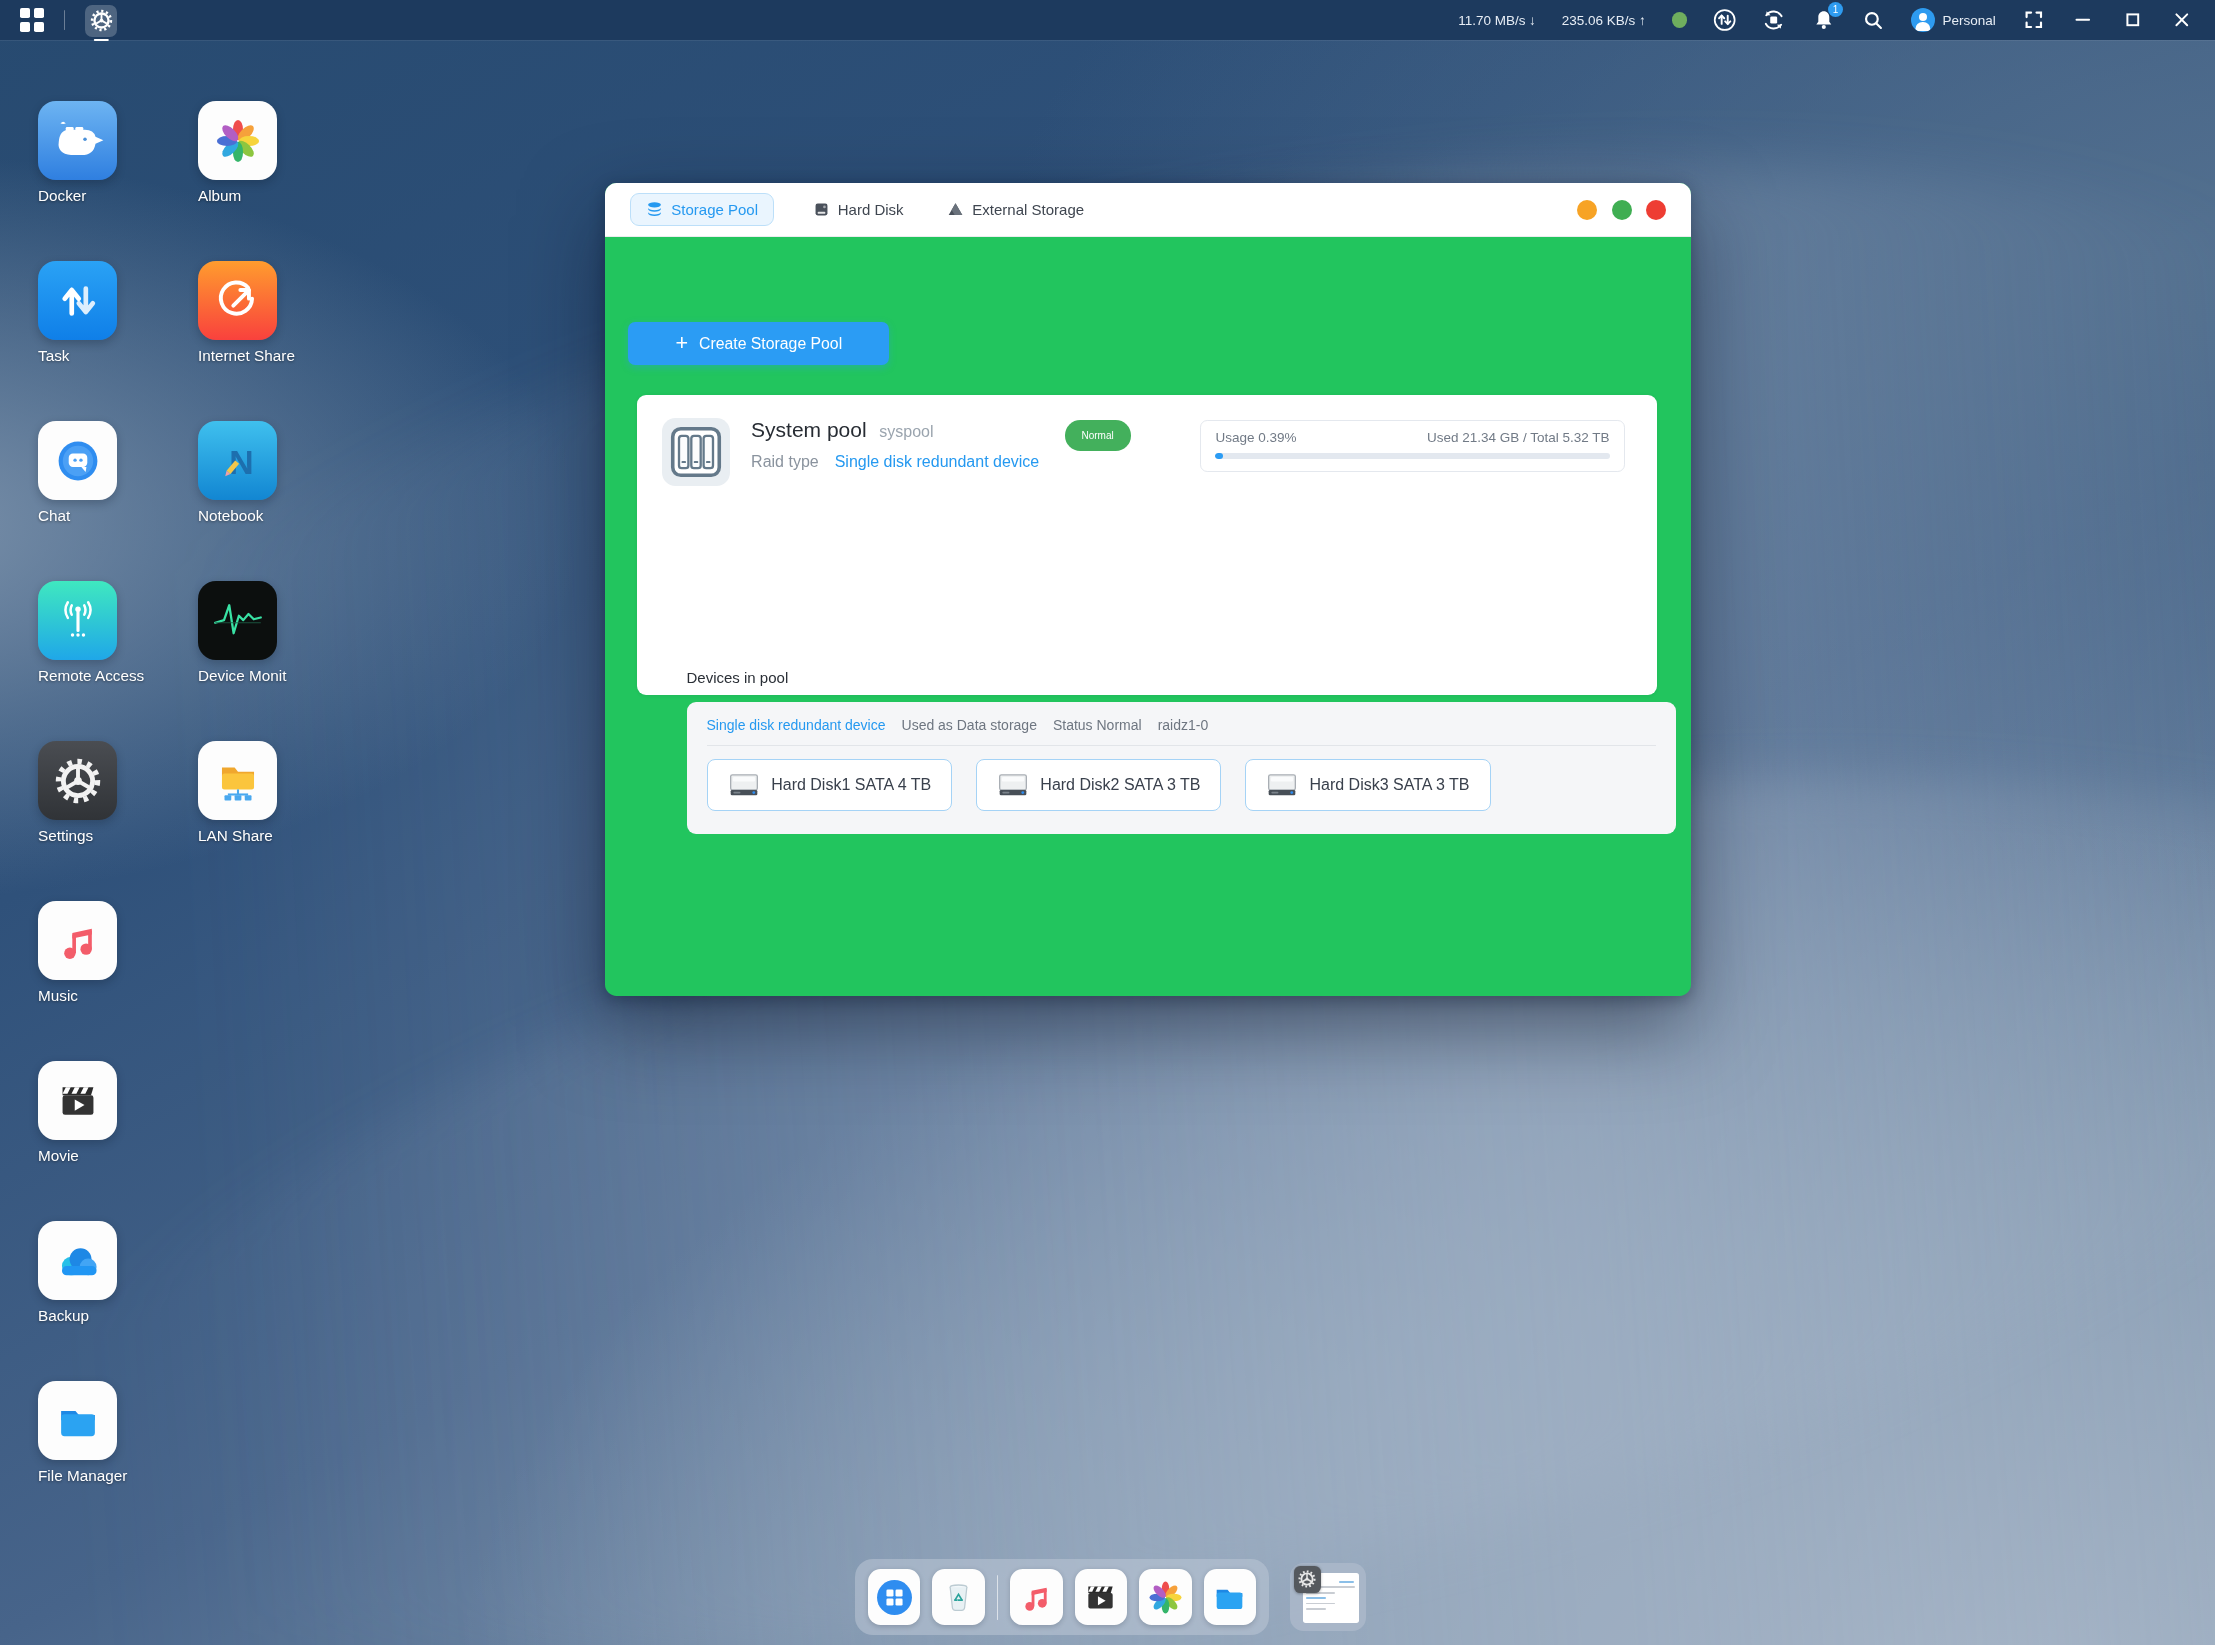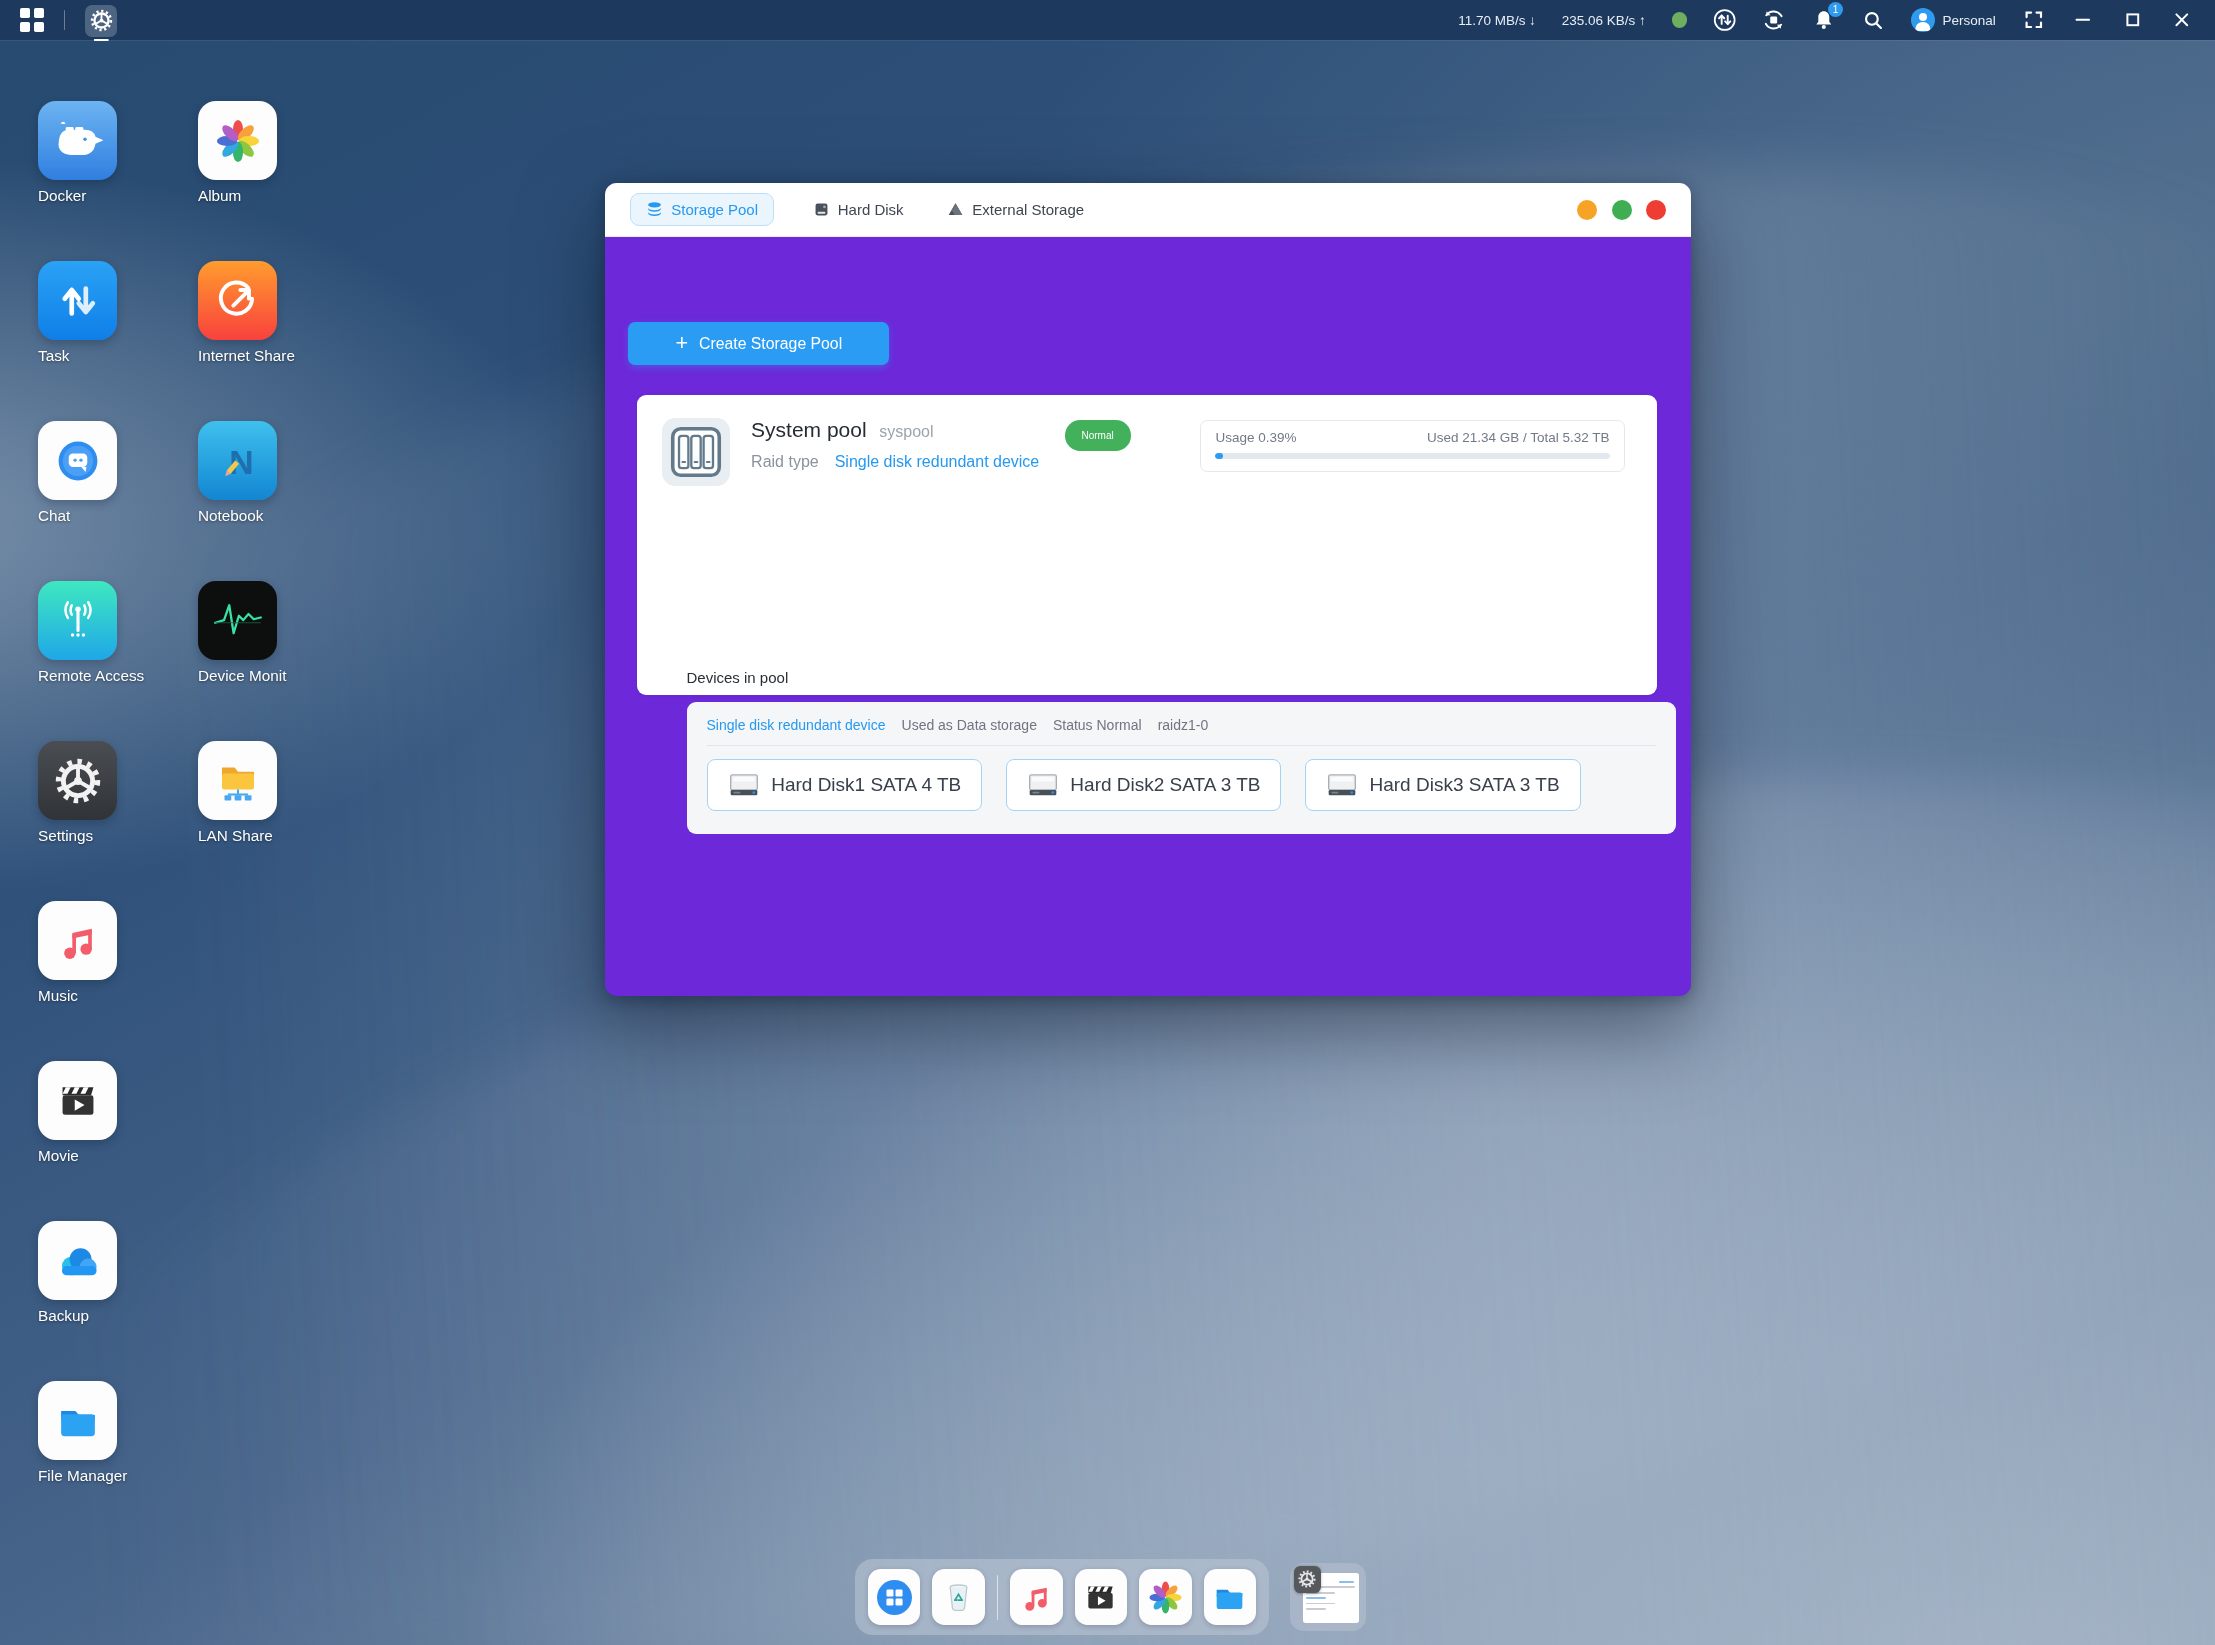--- a/index.html
+++ b/index.html
@@ -57,21 +57,21 @@
   .t-docker{background:linear-gradient(180deg,#6db4f2,#2f7fe0);}
   .t-task{background:linear-gradient(180deg,#2aa2f5,#0f7fe8);}
   .t-ishare{background:linear-gradient(180deg,#ff9c2e,#f9413d);}
   .t-note{background:linear-gradient(180deg,#3fc0ee,#1286d2);}
   .t-remote{background:linear-gradient(180deg,#3fe8c0,#1fa7e8);}
   .t-devmon{background:#0c0f0e;}
   .t-settings{background:linear-gradient(180deg,#4a4d52,#303337);}
 
   
   .window{position:absolute;left:605px;top:183px;width:1086px;height:813px;border-radius:11.7px;
-    background:#6d28d9;box-shadow:0 31.5px 81px rgba(8,18,38,0.5), 0 3.6px 14.4px rgba(8,18,38,0.3);overflow:hidden;z-index:20;}
+    background:#22c55e;box-shadow:0 31.5px 81px rgba(8,18,38,0.5), 0 3.6px 14.4px rgba(8,18,38,0.3);overflow:hidden;z-index:20;}
   .titlebar{height:54px;background:#fff;border-bottom:0.9px solid #ebecee;display:flex;align-items:center;padding:0 25px;}
   .tab{display:flex;align-items:center;gap:8px;font-size:15px;color:#3f4650;cursor:pointer;padding:7.2px 5.4px;}
   .tab.active{background:#eaf5fe;border:0.9px solid #bcdff9;border-radius:9px;color:#2599f0;padding:7.2px 15.3px;}
   .tab + .tab{margin-left:33px;}
   .lights{margin-left:auto;display:flex;gap:14.4px;}
   .light{width:20px;height:20px;border-radius:50%;cursor:pointer;}
   .content{position:relative;width:100%;height:759px;}
   .create-btn{position:absolute;left:23.4px;top:85px;width:261px;height:43px;border:none;border-radius:7.2px;
     background:#2b9cf4;color:#fff;font-size:15.8px;font-family:"Liberation Sans",sans-serif;
     display:flex;align-items:center;justify-content:center;gap:10.8px;cursor:pointer;
@@ -97,21 +97,21 @@
   .usage-fill{position:absolute;left:0;top:0;bottom:0;width:7.2px;background:#2b9cf4;border-radius:3.6px;}
   .devices-title{position:absolute;left:50px;top:274px;font-size:15px;color:#2a2f36;}
   .devices-panel{position:absolute;left:50px;top:307px;width:989px;height:132px;background:#f5f6f8;border-radius:9px;
     padding:15.3px 20px 0 20px;}
   .dp-header{display:flex;gap:16px;font-size:14px;align-items:center;}
   .dp-raid{color:#2599f0;cursor:pointer;}
   .dp-gray{color:#6e7681;}
   .dp-divider{margin-top:11.7px;border-top:0.9px solid #e2e5e9;}
   .chips{margin-top:13.5px;display:flex;gap:23.4px;}
   .chip{height:52px;border:1.4px solid #a5d3f6;border-radius:8px;background:#fff;display:flex;align-items:center;
-    padding:0 20px;gap:11.7px;font-size:19px;color:#39404c;cursor:pointer;}
+    padding:0 20px;gap:11.7px;font-size:16px;color:#39404c;cursor:pointer;}
 
   
   .dock{position:absolute;left:855px;top:1559px;width:414px;height:76px;border-radius:18px;
     background:rgba(187,198,214,0.55);display:flex;align-items:center;gap:11.7px;padding:0 12.6px;z-index:30;}
   .dock-tile{width:56px;height:56px;border-radius:12.6px;background:#fdfdfd;display:flex;align-items:center;
     justify-content:center;cursor:pointer;box-shadow:0 1.8px 5.4px rgba(10,22,40,0.18);}
   .dock-div{width:1.8px;height:45px;background:rgba(255,255,255,0.6);border-radius:0.9px;}
   .preview{position:absolute;left:1290px;top:1563px;width:76px;height:68px;border-radius:13.5px;
     background:rgba(172,185,202,0.8);z-index:30;cursor:pointer;}
   .mini-win{position:absolute;left:12.6px;top:10px;width:56px;height:50px;background:#fff;border-radius:2.7px;padding:4.5px 3.6px 0 3.6px;}

